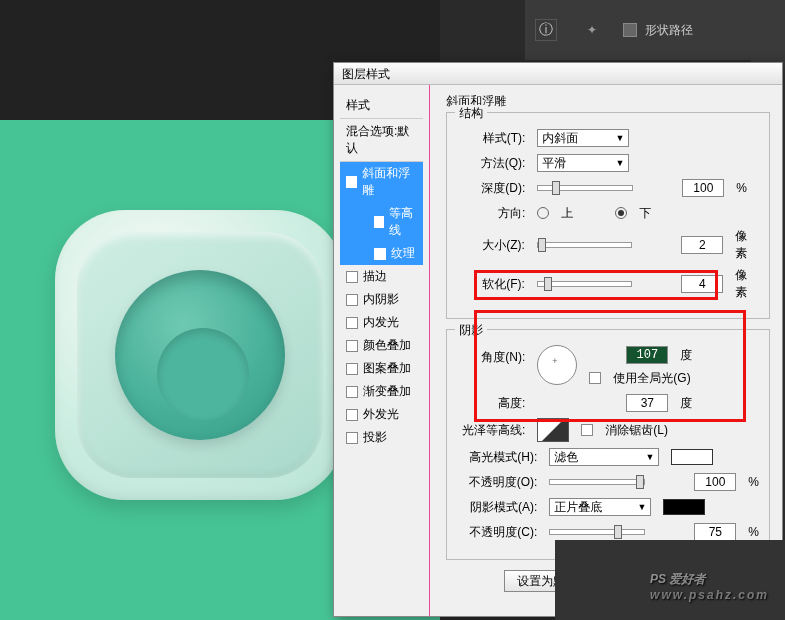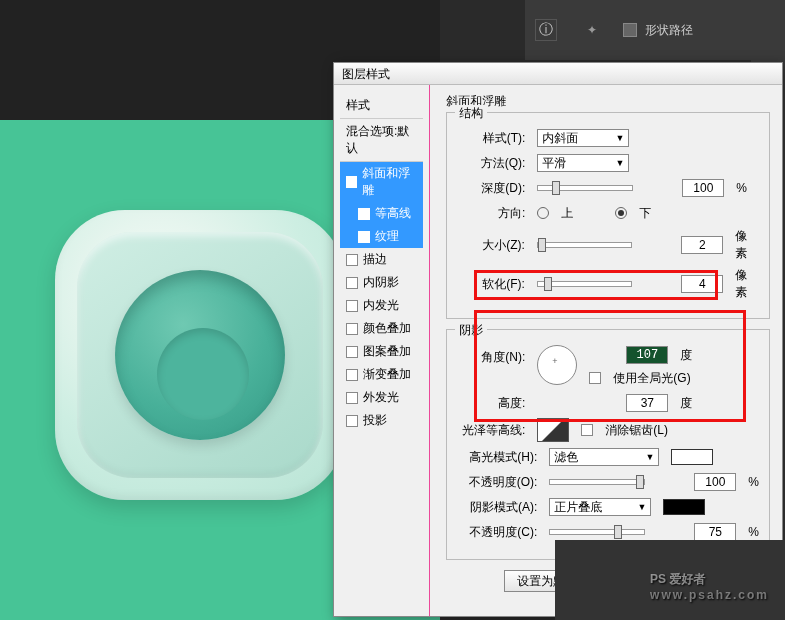--- a/index.html
+++ b/index.html
@@ -11,30 +11,30 @@
 .icon-shape { position: absolute; left: 55px; top: 210px; width: 290px; height: 290px; border-radius: 70px; background: radial-gradient(circle at 35% 28%, #f5fbf7 0%, #e6f5ee 25%, #cdeee2 55%, #b7e3d4 100%); box-shadow: 0 8px 20px rgba(0,0,0,0.15), inset 0 -4px 10px rgba(0,0,0,0.06); }
 .inner-edge { position: absolute; left: 22px; top: 22px; width: 246px; height: 246px; border-radius: 56px; background: linear-gradient(145deg, #d0eee4, #a9d9ca); box-shadow: inset 0 4px 8px rgba(255,255,255,0.6), inset 0 -4px 10px rgba(0,0,0,0.05); }
 .circle-outer { position: absolute; left: 60px; top: 60px; width: 170px; height: 170px; border-radius: 50%; background: radial-gradient(circle at 40% 32%, #6fc9b2 0%, #48b099 55%, #349985 100%); box-shadow: inset 0 8px 14px rgba(0,0,0,0.18), 0 6px 12px rgba(0,0,0,0.12); }
 .circle-inner { position: absolute; left: 102px; top: 118px; width: 92px; height: 92px; border-radius: 50%; background: #4db49d; box-shadow: inset 0 4px 8px rgba(0,0,0,0.15); }
 
 .top-tools { position: absolute; right: 0; top: 0; width: 260px; height: 60px; background: #3a3a3a; display: flex; align-items: center; gap: 8px; padding: 6px 10px; color: #ccc; }
 .tool-icon-box { width: 22px; height: 22px; border: 1px solid #555; display: flex; align-items: center; justify-content: center; font-size: 14px; color: #ccc; }
 .side-panel { position: absolute; right: 0; top: 60px; width: 34px; bottom: 80px; background: #3a3a3a; display: flex; flex-direction: column; align-items: center; gap: 14px; padding-top: 8px; color: #aaa; }
 
 .bottom-right { position: absolute; right: 0; bottom: 0; width: 230px; height: 80px; background: #333; color: #bbb; padding: 6px 8px; }
-.watermark { position: absolute; right: 16px; bottom: 18px; color: rgba(255,255,255,0.5); font-weight: bold; font-size: 18px; text-shadow: 1px 1px 2px #000; }
+.watermark { position: absolute; right: 16px; bottom: 18px; color: rgba(255,255,255,0.5); font-weight: bold; font-size: 18px; font-style: italic; text-shadow: 1px 1px 2px #000; }
 .watermark small { display: block; font-size: 12px; letter-spacing: 2px; color: rgba(255,255,255,0.4); }
 
 .dialog { position: absolute; left: 333px; top: 62px; width: 450px; height: 555px; background: #f0f0f0; border: 1px solid #888; box-shadow: 3px 3px 12px rgba(0,0,0,0.4); }
 .titlebar { height: 22px; background: linear-gradient(#fdfdfd, #e4e4e4); border-bottom: 1px solid #bbb; padding: 3px 8px; font-size: 12px; }
 .dialog-body { display: flex; height: calc(100% - 22px); }
 .left-col { width: 142px; border-right: 1px solid #ec4899; padding: 8px 6px; }
 .left-col .section-label { padding: 4px 6px; font-size: 12px; }
 .left-col .style-item { display: flex; align-items: center; gap: 5px; padding: 3px 6px; font-size: 12px; }
-.left-col .sub { padding-left: 18px; }
+.left-col .sub { padding-left: 34px; }
 .left-col .selected { background: #3399ff; color: #fff; }
 .checkbox { width: 12px; height: 12px; border: 1px solid #888; background: #fff; display: inline-flex; align-items: center; justify-content: center; font-size: 10px; line-height: 1; }
 .checkbox.checked::after { content: "✓"; color: #333; }
 .selected .checkbox.checked::after { color: #fff; }
 .selected .checkbox { border-color: #fff; }
 
 .right-col { flex: 1; padding: 8px 12px 8px 16px; position: relative; }
 .group-title { font-size: 12px; margin-bottom: 2px; }
 .fieldset { border: 1px solid #bbb; padding: 10px 10px 12px 10px; margin-bottom: 10px; position: relative; }
 .fieldset .legend { position: absolute; top: -8px; left: 8px; background: #f0f0f0; padding: 0 4px; font-size: 12px; }

